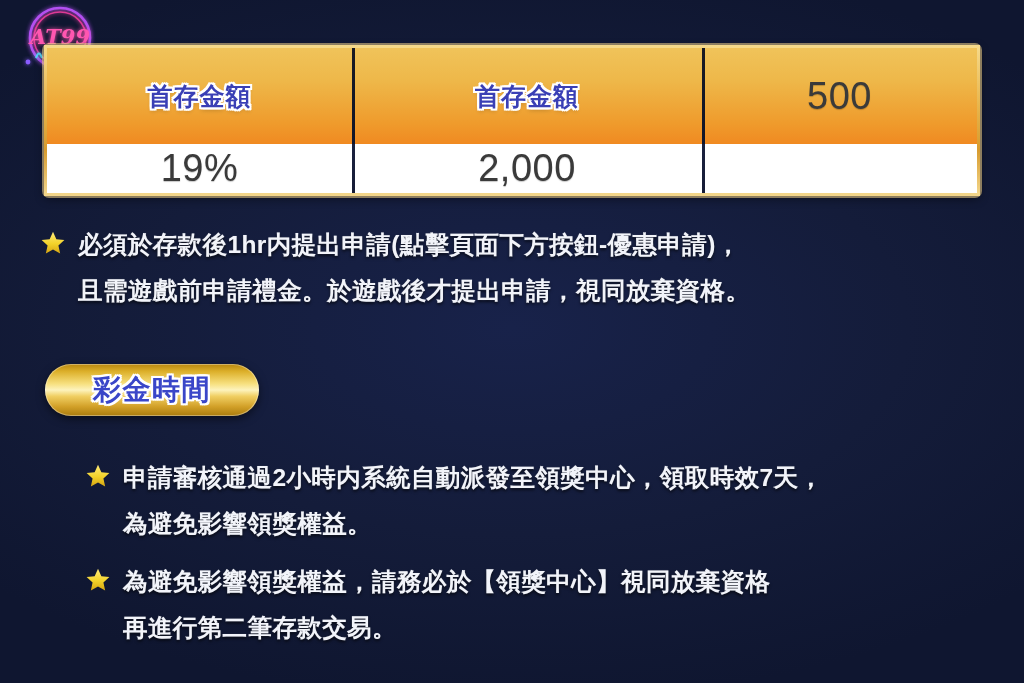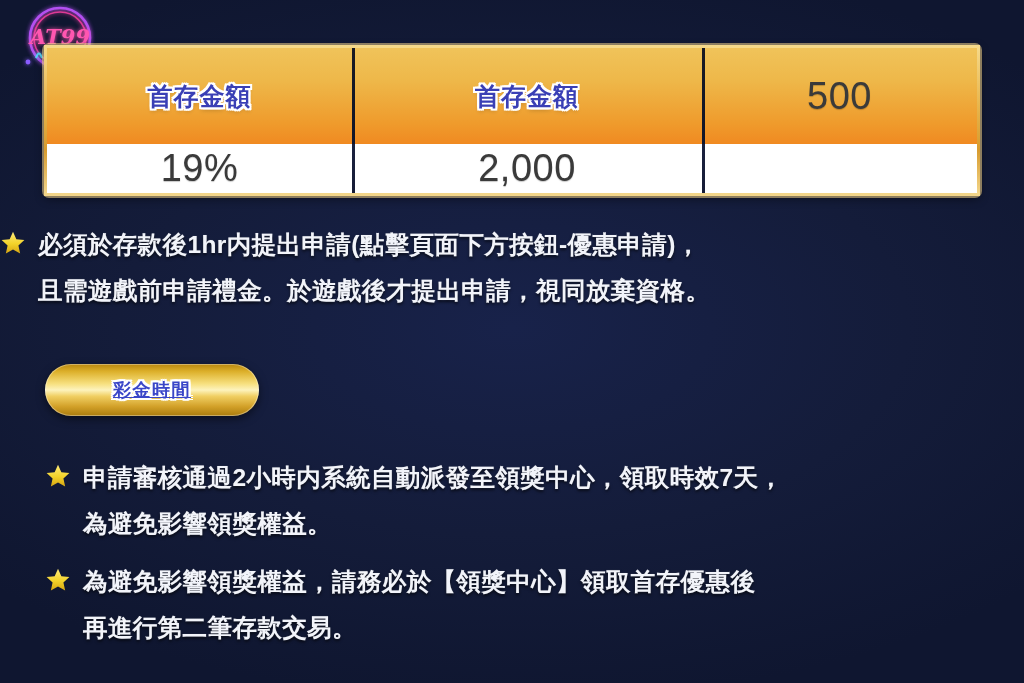--- a/index.html
+++ b/index.html
@@ -108,20 +108,21 @@
   
   .bullets {
     position: absolute;
     left: 0;
     width: 1024px;
   }
   .bullet {
     display: flex;
     align-items: flex-start;
     gap: 12px;
+    padding-left: 40px;
   }
   .star-icon {
     flex: 0 0 auto;
     width: 26px;
     height: 26px;
     margin-top: 8px;
   }
   .star-icon svg { display: block; }
   .bullet-text {
     font-size: 24.5px;
@@ -154,28 +155,27 @@
       #d2a028 82%,
       #a97b0d 100%);
     box-shadow:
       inset 0 0 0 1px rgba(255,255,255,.35),
       0 3px 8px rgba(0,0,0,.5);
     display: flex;
     align-items: center;
     justify-content: center;
   }
   .section-badge-label {
-    font-size: 18px;
+    font-size: 28px;
     font-weight: bold;
     letter-spacing: 1.5px;
     color: #3a46c8;
     text-shadow:
       -2px -2px 0 #fff, 2px -2px 0 #fff, -2px 2px 0 #fff, 2px 2px 0 #fff,
       -2px 0 0 #fff, 2px 0 0 #fff, 0 -2px 0 #fff, 0 2px 0 #fff;
-    text-decoration: underline;
   }
 </style>
 </head>
 <body>
 
 <div class="page">
 
   <div class="logo">
     <svg viewBox="0 0 108 76" width="108" height="76" aria-hidden="true">
       <defs>
@@ -255,19 +255,19 @@
       </div>
     </div>
 
     <div class="bullet">
       <span class="star-icon">
         <svg viewBox="0 0 24 24" width="26" height="26" aria-hidden="true">
           <path d="M12 1.6l3.1 6.9 7.4.8-5.5 5 1.6 7.4-6.6-3.8-6.6 3.8 1.6-7.4-5.5-5 7.4-.8z" fill="url(#sg1)"></path>
         </svg>
       </span>
       <div class="bullet-text">
-        <div>為避免影響領獎權益，請務必於【領獎中心】領取首存優惠後</div>
+        <div>為避免影響領獎權益，請務必於【領獎中心】視同放棄資格</div>
         <div>再進行第二筆存款交易。</div>
       </div>
     </div>
   </div>
 
 </div>
 
 </body></html>

